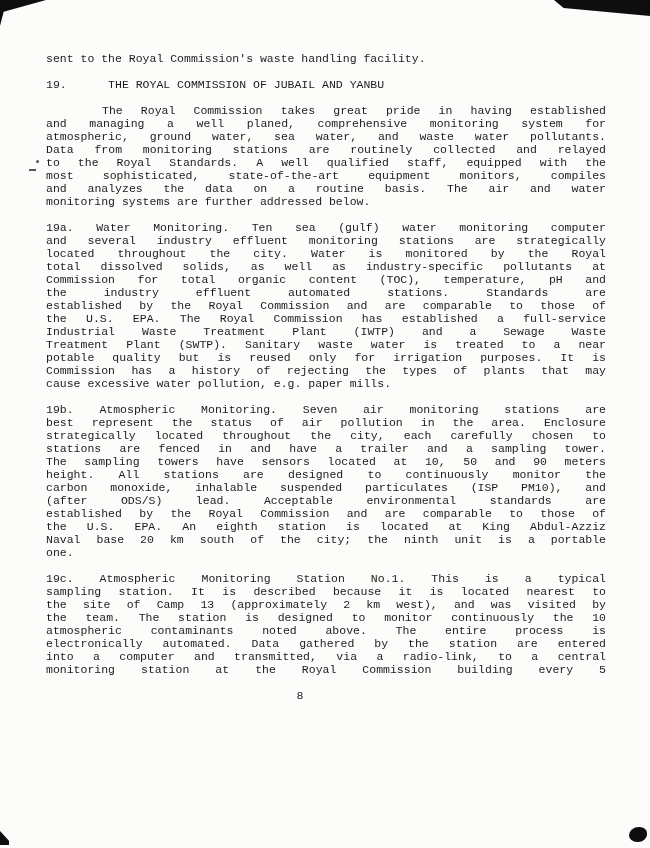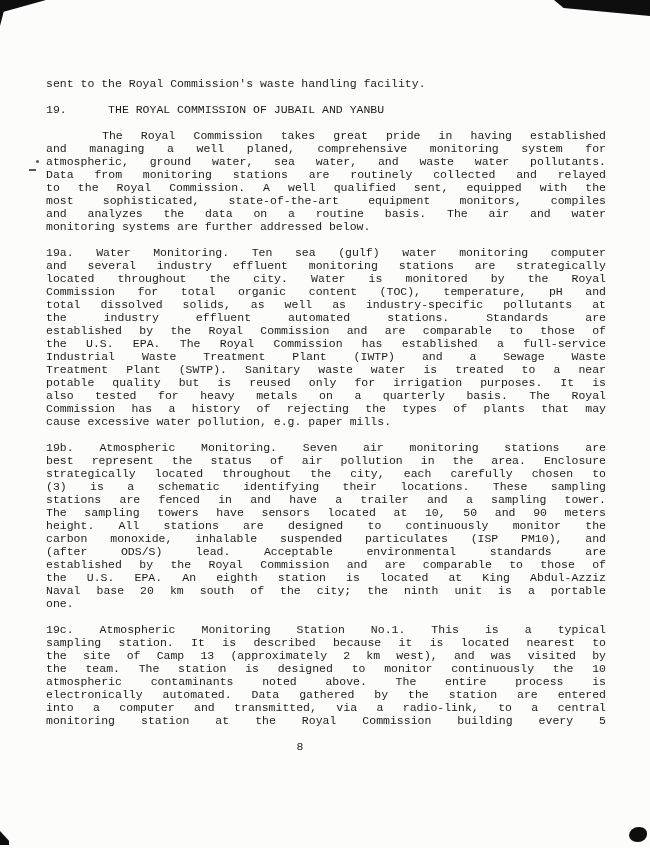--- a/index.html
+++ b/index.html
@@ -16,21 +16,20 @@
     color: #1c1c1c;
     font-family: "Liberation Mono", "DejaVu Sans Mono", monospace;
     font-size: 11.5px;
     line-height: 13px;
   }
   .content {
     position: absolute;
     left: 46px;
     top: 52px;
     width: 560px;
-    margin-top: 25px;
   }
   .block { margin: 0 0 13px 0; }
   .line { text-align: left; }
   .line.j {
     text-align: justify;
     text-align-last: justify;
   }
   .line.ind { padding-left: 56px; }
   .line.pre { white-space: pre; }
   .u {
@@ -81,46 +80,44 @@
           <div class="line"><span>sent to the Royal Commission's waste handling facility.</span></div>
         </div>
         <div class="block">
           <div class="line pre"><span>19.      THE ROYAL COMMISSION OF JUBAIL AND YANBU</span></div>
         </div>
         <div class="block">
           <div class="line j ind"><span>The Royal Commission takes great pride in having established</span></div>
           <div class="line j"><span>and managing a well planed, comprehensive monitoring system for</span></div>
           <div class="line j"><span>atmospheric, ground water, sea water, and waste water pollutants.</span></div>
           <div class="line j"><span>Data from monitoring stations are routinely collected and relayed</span></div>
-          <div class="line j"><span>to the Royal Commission.  A well qualified sent, equipped with the</span></div>
+          <div class="line j"><span>to the Royal Standards.  A well qualified staff, equipped with the</span></div>
           <div class="line j"><span>most sophisticated, state-of-the-art equipment monitors, compiles</span></div>
           <div class="line j"><span>and analyzes the data on a routine basis.  The air and water</span></div>
           <div class="line"><span>monitoring systems are further addressed below.</span></div>
         </div>
         <div class="block">
           <div class="line j"><span>19a.  </span><span class="u">Water Monitoring.</span><span>  Ten sea (gulf) water monitoring computer</span></div>
           <div class="line j"><span>and several industry effluent monitoring stations are strategically</span></div>
           <div class="line j"><span>located throughout the city.  Water is monitored by the Royal</span></div>
+          <div class="line j"><span>total dissolved solids, as well as industry-specific pollutants at</span></div>
           <div class="line j"><span>Commission for total organic content (TOC), temperature, pH and</span></div>
-          <div class="line j"><span>total dissolved solids, as well as industry-specific pollutants at</span></div>
           <div class="line j"><span>the industry effluent automated stations.  Standards are</span></div>
           <div class="line j"><span>established by the Royal Commission and are comparable to those of</span></div>
           <div class="line j"><span>the U.S. EPA.  The Royal Commission has established a full-service</span></div>
           <div class="line j"><span>Industrial Waste Treatment Plant (IWTP) and a Sewage Waste</span></div>
           <div class="line j"><span>Treatment Plant (SWTP).  Sanitary waste water is treated to a near</span></div>
           <div class="line j"><span>potable quality but is reused only for irrigation purposes.  It is</span></div>
-          <div class="line j"><span>also tested for heavy metals on a quarterly basis.  The Royal</span></div>
           <div class="line j"><span>Commission has a history of rejecting the types of plants that may</span></div>
           <div class="line"><span>cause excessive water pollution, e.g. paper mills.</span></div>
         </div>
         <div class="block">
           <div class="line j"><span>19b.  </span><span class="u">Atmospheric Monitoring.</span><span>  Seven air monitoring stations are</span></div>
           <div class="line j"><span>best represent the status of air pollution in the area.  Enclosure</span></div>
           <div class="line j"><span>strategically located throughout the city, each carefully chosen to</span></div>
-          <div class="line j"><span>(3) is a schematic identifying their locations.  These sampling</span></div>
           <div class="line j"><span>stations are fenced in and have a trailer and a sampling tower.</span></div>
           <div class="line j"><span>The sampling towers have sensors located at 10, 50 and 90 meters</span></div>
           <div class="line j"><span>height.  All stations are designed to continuously monitor the</span></div>
           <div class="line j"><span>carbon monoxide, inhalable suspended particulates (ISP PM10), and</span></div>
           <div class="line j"><span>(after ODS/S) lead.  Acceptable environmental standards are</span></div>
           <div class="line j"><span>established by the Royal Commission and are comparable to those of</span></div>
           <div class="line j"><span>the U.S. EPA.  An eighth station is located at King Abdul-Azziz</span></div>
           <div class="line j"><span>Naval base 20 km south of the city; the ninth unit is a portable</span></div>
           <div class="line"><span>one.</span></div>
         </div>

